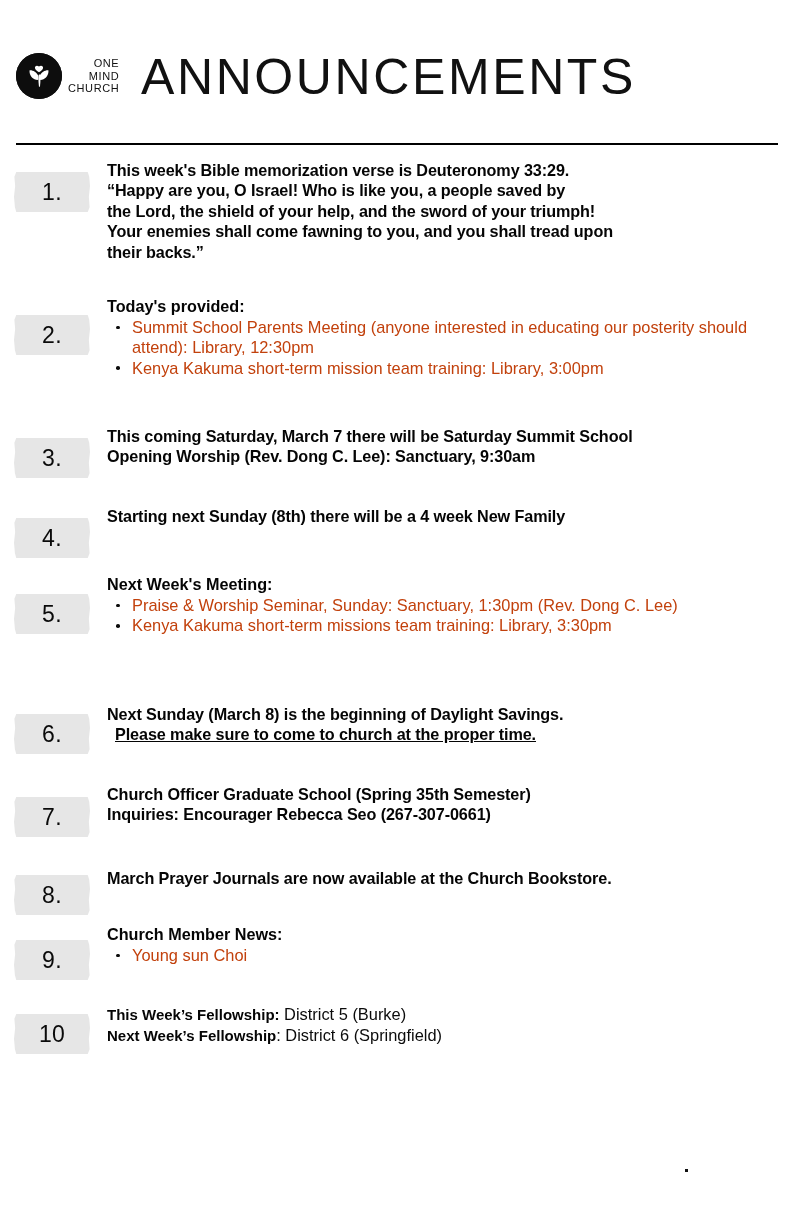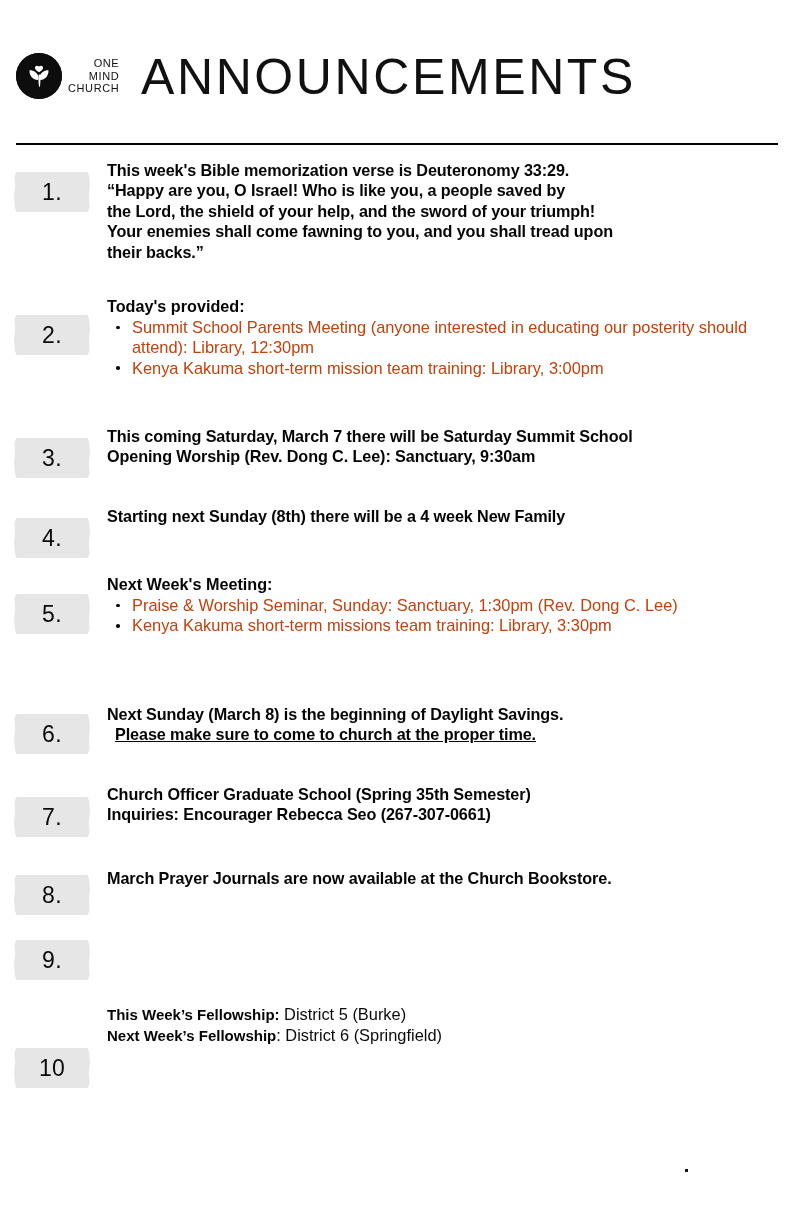--- a/index.html
+++ b/index.html
@@ -265,23 +265,29 @@
       </div>
     </div>
     <div class="item" style="position: absolute; left: 0px; top: 708px; width: 792px;">
       <div class="badge" style="top: 7px;">8.</div>
       <div class="body">
         <div class="line-bold">March Prayer Journals are now available at the Church Bookstore.</div>
       </div>
     </div>
     <div class="item" style="position: absolute; left: 0px; top: 764px; width: 792px;">
       <div class="badge" style="top: 16px;">9.</div>
+      <div class="body">
+        <div class="heading">Church Member News:</div>
+        <ul class="bullets">
+          <li><span class="dot"></span><span>Young sun Choi</span></li>
+        </ul>
+      </div>
     </div>
     <div class="item" style="position: absolute; left: 0px; top: 844px; width: 792px;">
-      <div class="badge" style="top: 10px; margin-top: 34px;">10</div>
+      <div class="badge" style="top: 10px;">10</div>
       <div class="body">
         <div class="mixed"><b>This Week’s Fellowship:</b><span>  District 5 (Burke)</span></div>
         <div class="mixed"><b>Next Week’s Fellowship</b><span>:  District 6 (Springfield)</span></div>
       </div>
     </div>
   </div>
 
 <div class="foot-dot"></div>
 
 </body></html>

